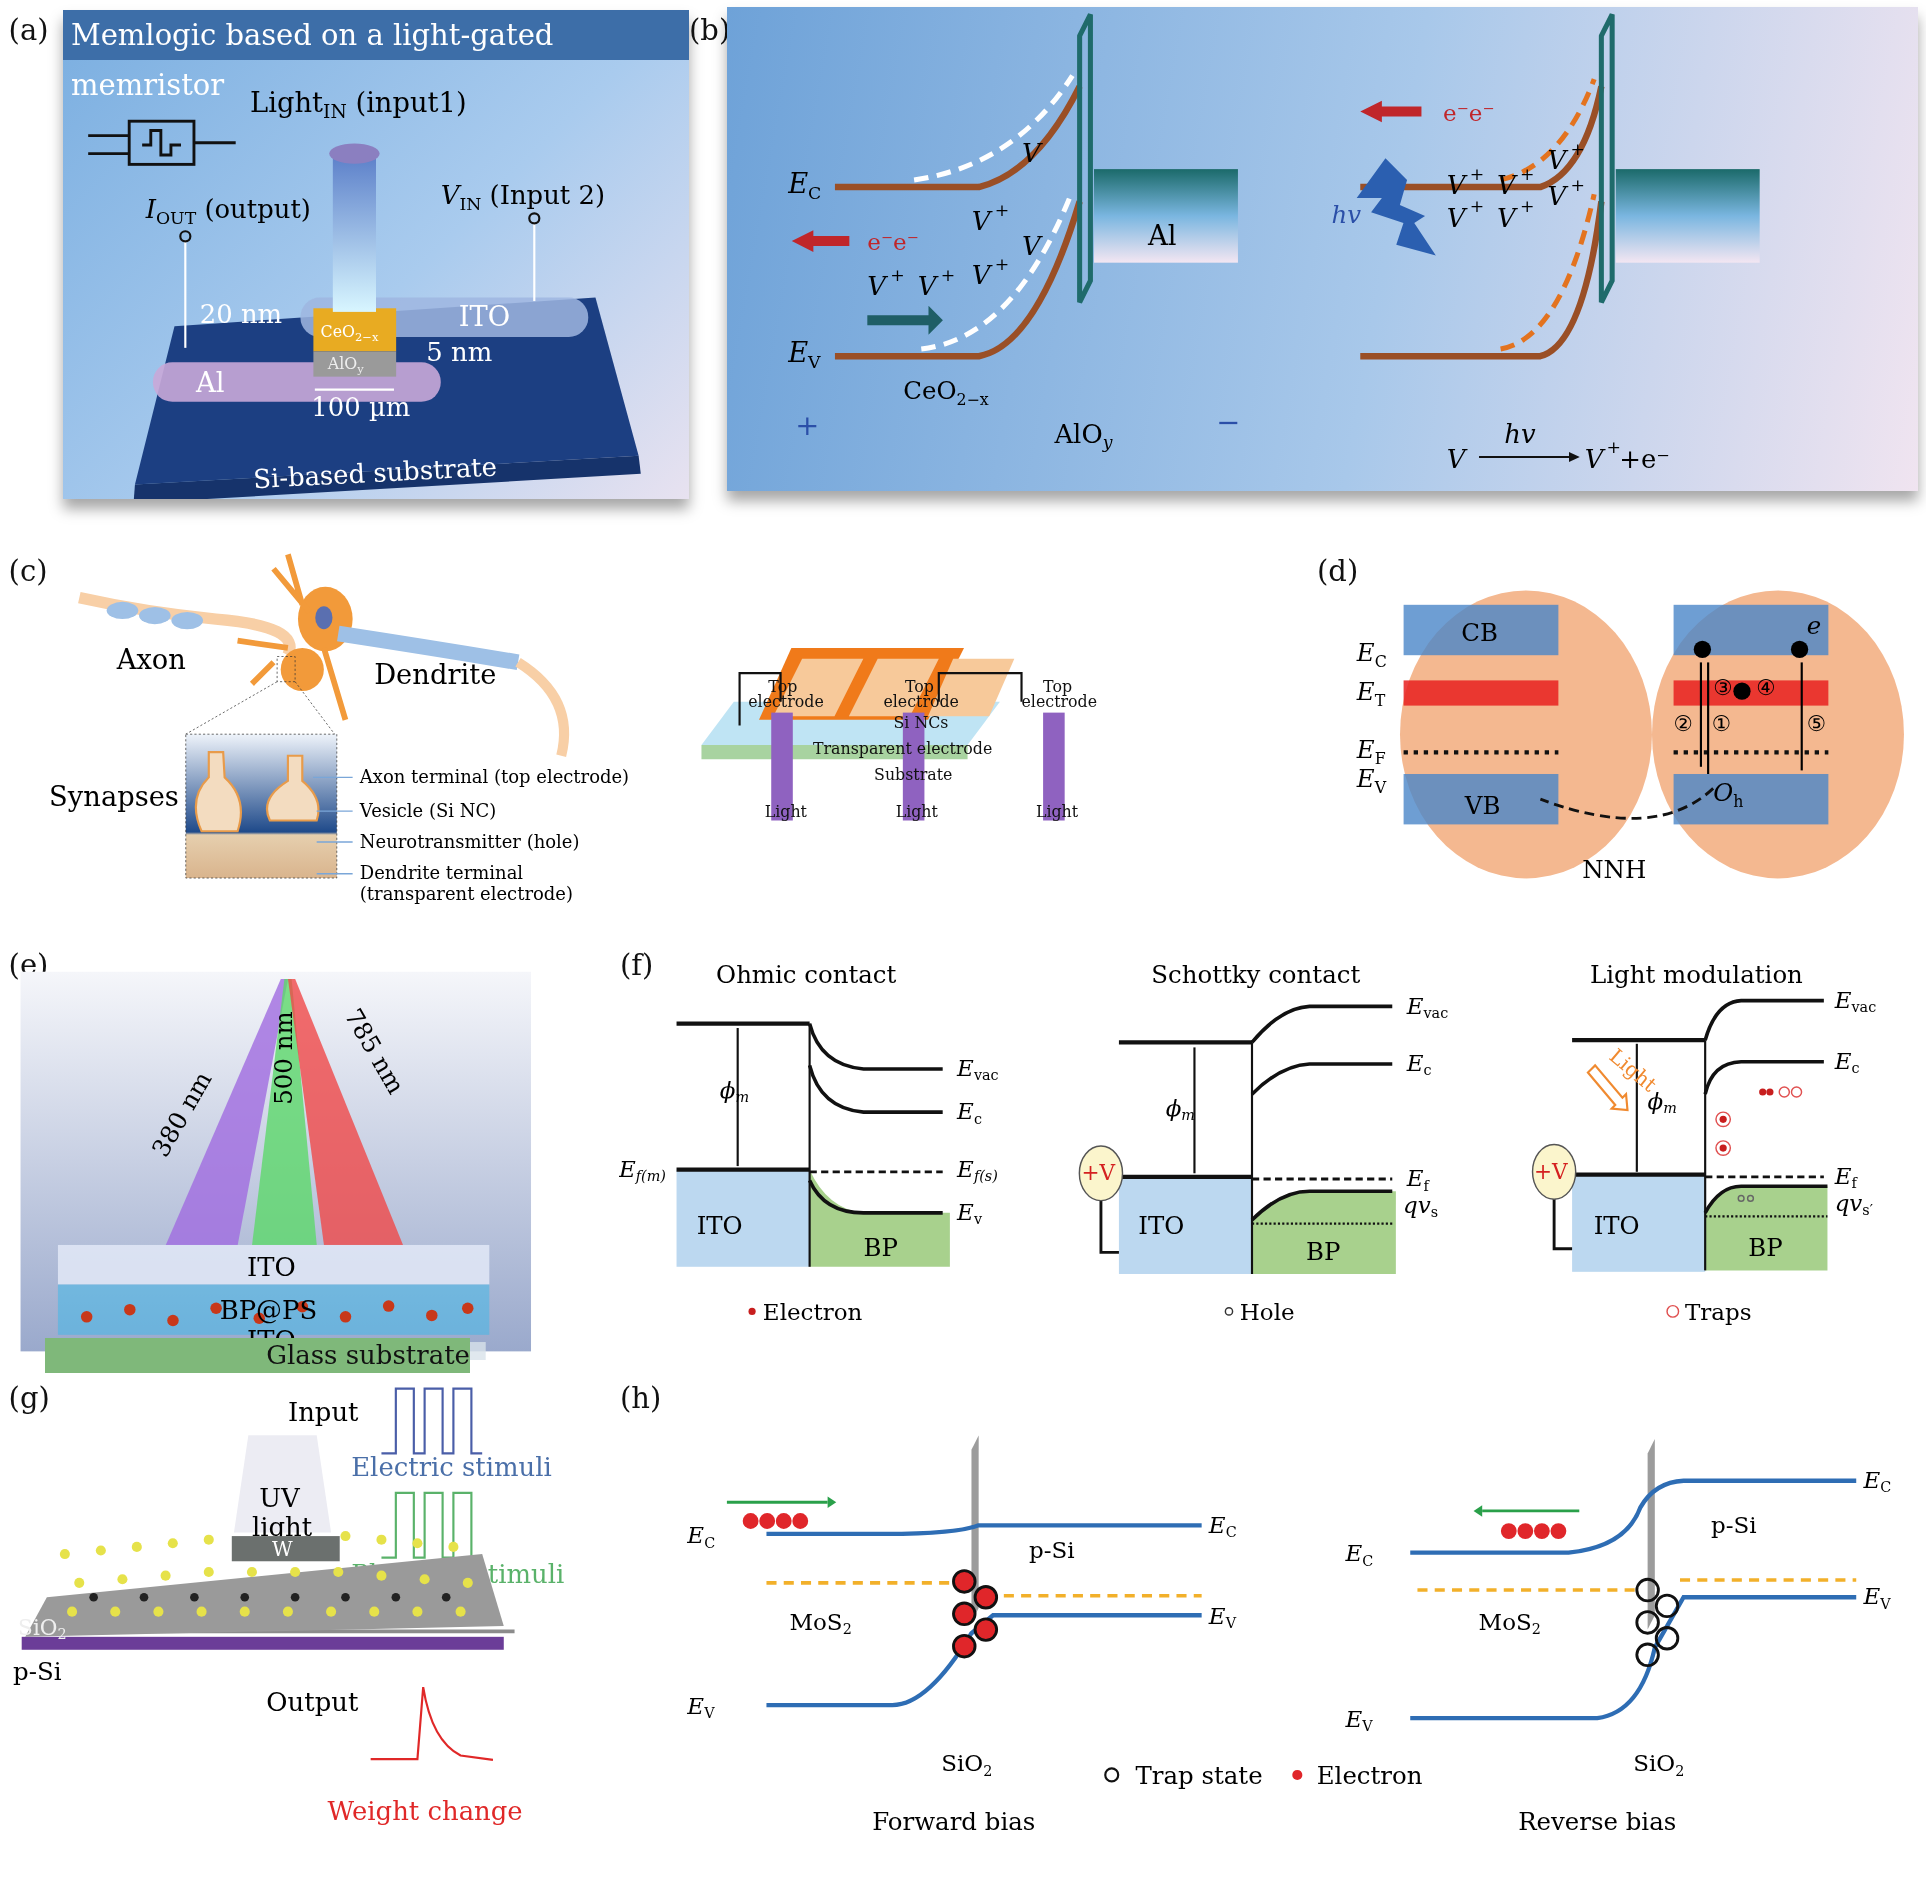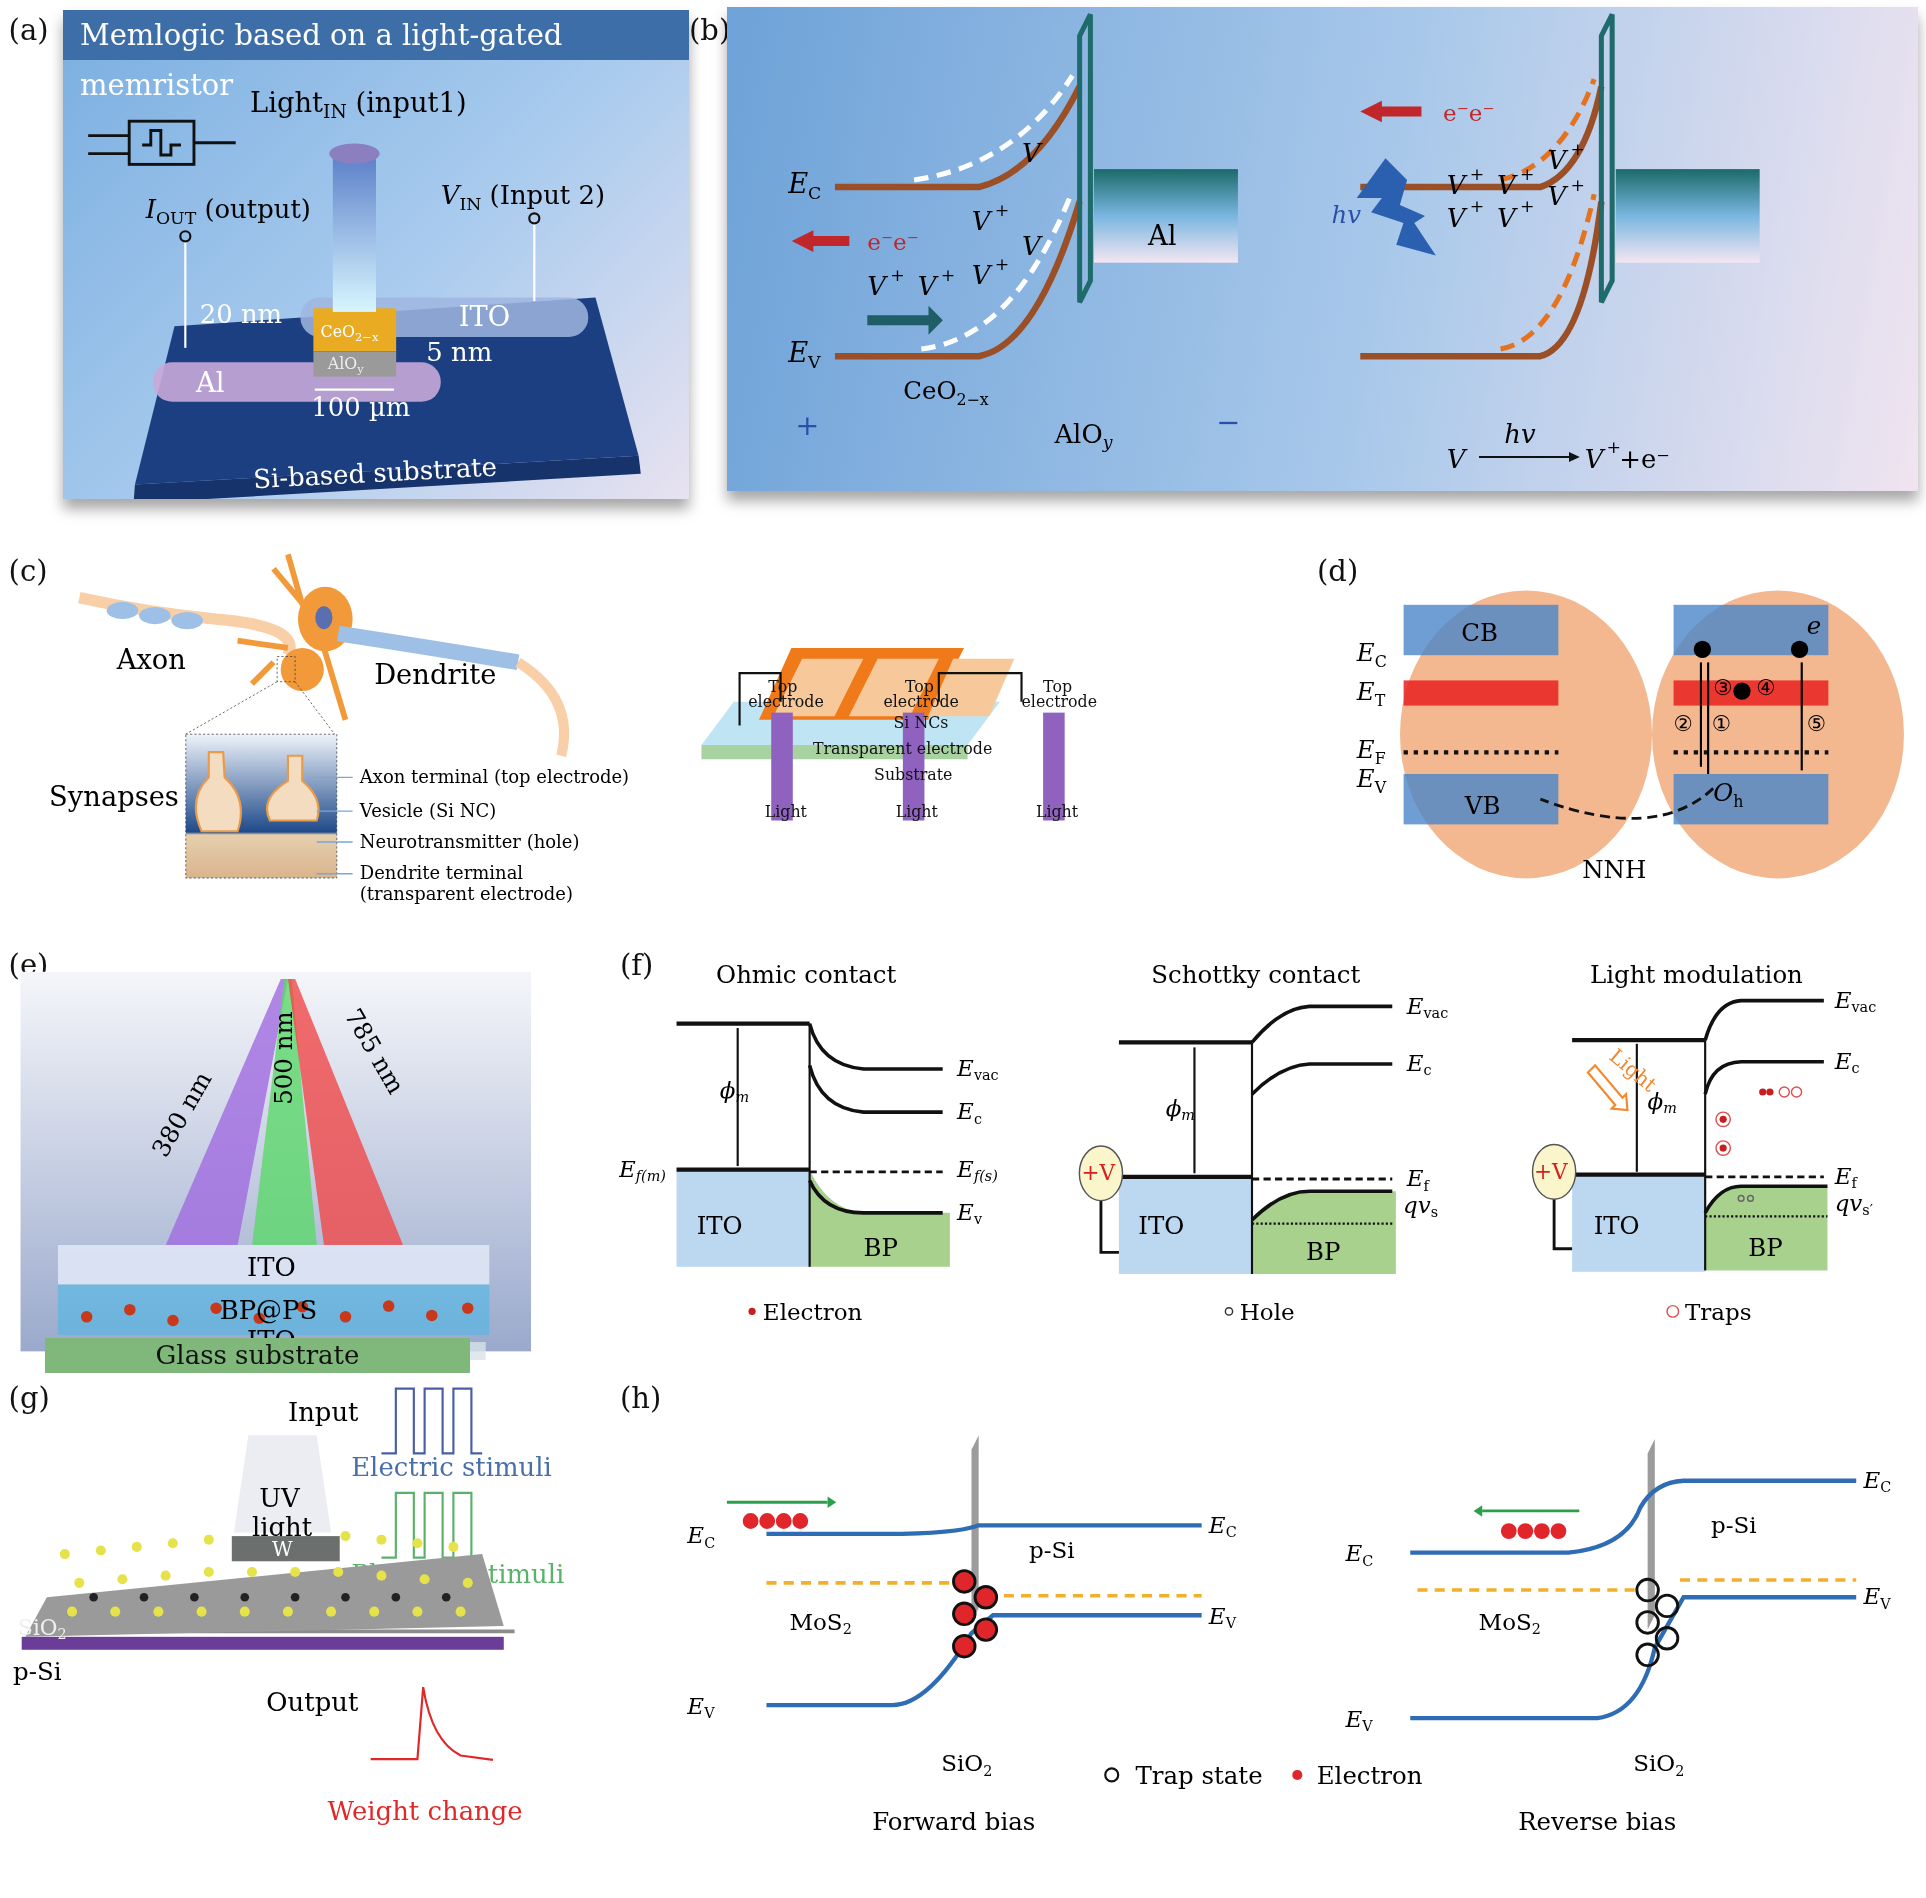--- a/index.html
+++ b/index.html
@@ -7,21 +7,21 @@
   .abs{position:absolute;}
   .plabel{position:absolute;font-size:29px;font-family:"DejaVu Serif",serif;}
   svg text{font-family:"DejaVu Serif","Liberation Serif",serif;}
   .it{font-style:italic;}
 </style>
 </head>
 <body>
 
 <div class="plabel" style="left:8.6px;top:13px">(a)</div>
 <div class="abs" style="left:63px;top:10px;width:626px;height:489px;box-shadow:0 10px 13px rgba(0,0,0,.35);background:linear-gradient(135deg,#7aaee0 0%,#a9cbee 55%,#e8e2f0 100%);">
-  <div style="height:50px;background:#3d6ea8;color:#fff;font-size:29px;line-height:50px;padding-left:17px;">Memlogic based on a light-gated memristor</div>
+  <div style="height:50px;background:#3d6ea8;color:#fff;font-size:29px;line-height:50px;padding-left:8px;">Memlogic based on a light-gated memristor</div>
   <svg width="626" height="439" viewBox="0 0 870 610">
 
     <g stroke="#111" stroke-width="4" fill="none">
       <rect x="92" y="85" width="90" height="60"></rect>
       <line x1="35" y1="105" x2="92" y2="105"></line>
         <line x1="35" y1="130" x2="92" y2="130"></line>
       <line x1="182" y1="115" x2="240" y2="115"></line>
       <polyline points="110,118 122,118 122,98 136,98 136,132 150,132 150,118 164,118"></polyline>
     </g>
     <text x="260" y="72" font-size="38"><tspan>Light</tspan><tspan font-size="26" dy="8">IN</tspan><tspan dy="-8"> (input1)</tspan></text>
@@ -296,21 +296,21 @@
       <circle cx="600" cy="518" r="8"></circle>
       <circle cx="650" cy="508" r="8"></circle>
   </g>
   <text x="0" y="0" font-size="34" transform="translate(230,300) rotate(-60)">380 nm</text>
   <text x="0" y="0" font-size="34" transform="translate(405,225) rotate(-90)">500 nm</text>
   <text x="0" y="0" font-size="34" transform="translate(478,100) rotate(60)">785 nm</text>
   <text x="343" y="463" font-size="36">ITO</text>
   <text x="305" y="523" font-size="36">BP@PS</text>
   <text x="343" y="565" font-size="36">ITO</text>
 </svg>
-<div class="abs" style="left:45px;top:1338px;width:425px;height:35px;background:#7fb87a;font-size:26px;text-align:center;line-height:35px;">Glass substrate</div>
+<div class="abs" style="left:45px;top:1338px;width:425px;height:35px;background:#7fb87a;font-size:26px;text-align:right;line-height:35px;">Glass substrate</div>
 
 <div class="plabel" style="left:620px;top:948px">(f)</div>
 <svg class="abs" style="left:619px;top:943px" width="1307" height="403" viewBox="0 0 1817 560">
   <g font-size="34">
     <text x="135" y="55">Ohmic contact</text>
     <text x="740" y="55">Schottky contact</text>
     <text x="1350" y="55">Light modulation</text>
   </g>
 
   <g>

